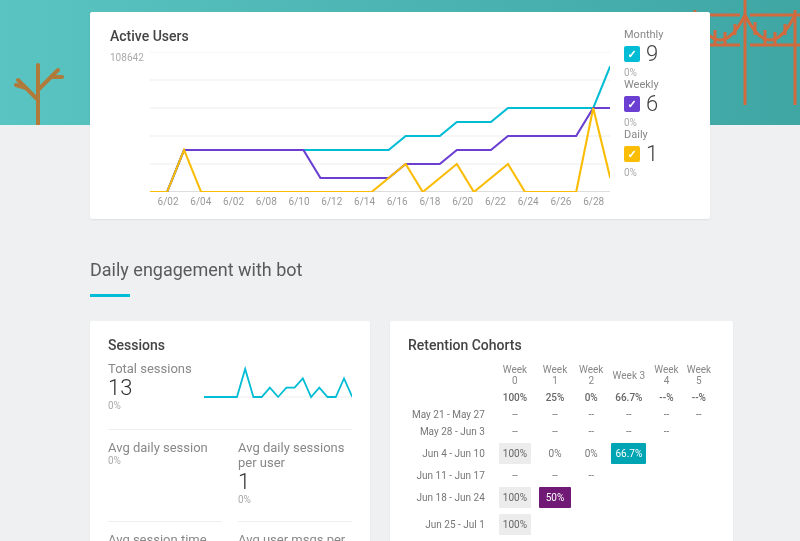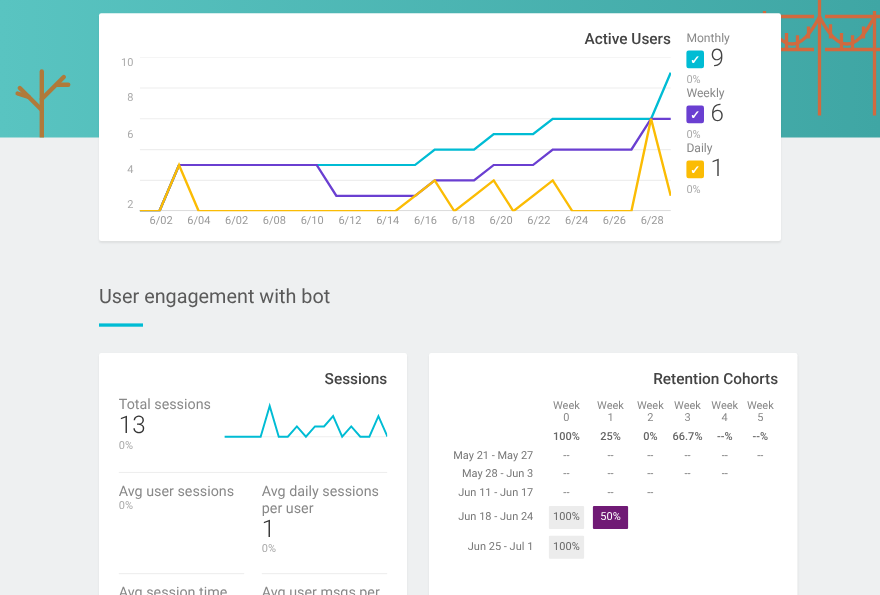--- a/index.html
+++ b/index.html
@@ -50,28 +50,27 @@
   .active-users-card {
     margin-top: 12px;
     display: flex;
   }
   .au-main { flex: 1; }
   .card-title {
     font-size: 14px;
     color: #444;
     font-weight: 500;
     margin-bottom: 8px;
-    text-align: right;
   }
   .au-chart-wrap {
     display: flex;
   }
   .au-yaxis {
     display: flex;
-    flex-direction: column;
+    flex-direction: row;
     justify-content: space-between;
     font-size: 10px;
     color: #aaa;
     text-align: right;
     padding-right: 6px;
     height: 140px;
   }
   .au-chart {
     flex: 1;
     position: relative;
@@ -311,41 +310,41 @@
         <div class="legend-label">Daily</div>
         <div class="legend-row">
           <span class="legend-check" style="background:#fbbc04">✓</span>
           <span class="legend-val">1</span>
         </div>
         <div class="legend-pct">0%</div>
       </div>
     </div>
   </div>
 
-  <div class="section-heading">User engagement with bot</div>
+  <div class="section-heading">Daily engagement with bot</div>
   <div class="section-underline"></div>
 
   <div class="row2">
 
     <div class="card sessions-card">
       <div class="card-title">Sessions</div>
       <div class="sessions-top">
         <div>
           <div class="metric-label">Total sessions</div>
           <div class="metric-val">13</div>
           <div class="metric-pct">0%</div>
         </div>
         <svg class="sessions-spark" id="spark-svg" viewBox="0 0 150 40" preserveAspectRatio="none">
             <line x1="0" y1="36" x2="150" y2="36" stroke="#eee"></line>
             <path d="M0 36 L8.333333333333332 36 L16.666666666666664 36 L25 36 L33.33333333333333 36 L41.66666666666667 8 L50 36 L58.333333333333336 36 L66.66666666666666 26.666666666666668 L75 36 L83.33333333333334 26.666666666666668 L91.66666666666667 26.666666666666668 L100 17.333333333333336 L108.33333333333333 36 L116.66666666666667 26.666666666666668 L125 36 L133.33333333333331 36 L141.66666666666666 17.333333333333336 L150 36 " fill="none" stroke="#00bcd4" stroke-width="1.8"></path>
           </svg>
       </div>
       <div class="metrics-grid" id="metrics-grid">
           <div>
-            <div class="metric-label">Avg user sessions</div>
+            <div class="metric-label">Avg daily session</div>
             <div class="metric-pct">0%</div>
           </div>
           <div>
             <div class="metric-label">Avg daily sessions per user</div>
             <div class="metric-val">1</div>
             <div class="metric-pct">0%</div>
           </div>
           <div>
             <div class="metric-label">Avg session time per user</div>
           </div>
@@ -391,20 +390,29 @@
             <tr>
               <td>May 28 - Jun 3</td>
               <td>--</td>
               <td>--</td>
               <td>--</td>
               <td>--</td>
               <td>--</td>
               <td></td>
             </tr>
             <tr>
+              <td>Jun 4 - Jun 10</td>
+              <td><span class="cell-box cell-gray">100%</span></td>
+              <td>0%</td>
+              <td>0%</td>
+              <td><span class="cell-box cell-teal">66.7%</span></td>
+              <td></td>
+              <td></td>
+            </tr>
+            <tr>
               <td>Jun 11 - Jun 17</td>
               <td>--</td>
               <td>--</td>
               <td>--</td>
               <td></td>
               <td></td>
               <td></td>
             </tr>
             <tr>
               <td>Jun 18 - Jun 24</td>

